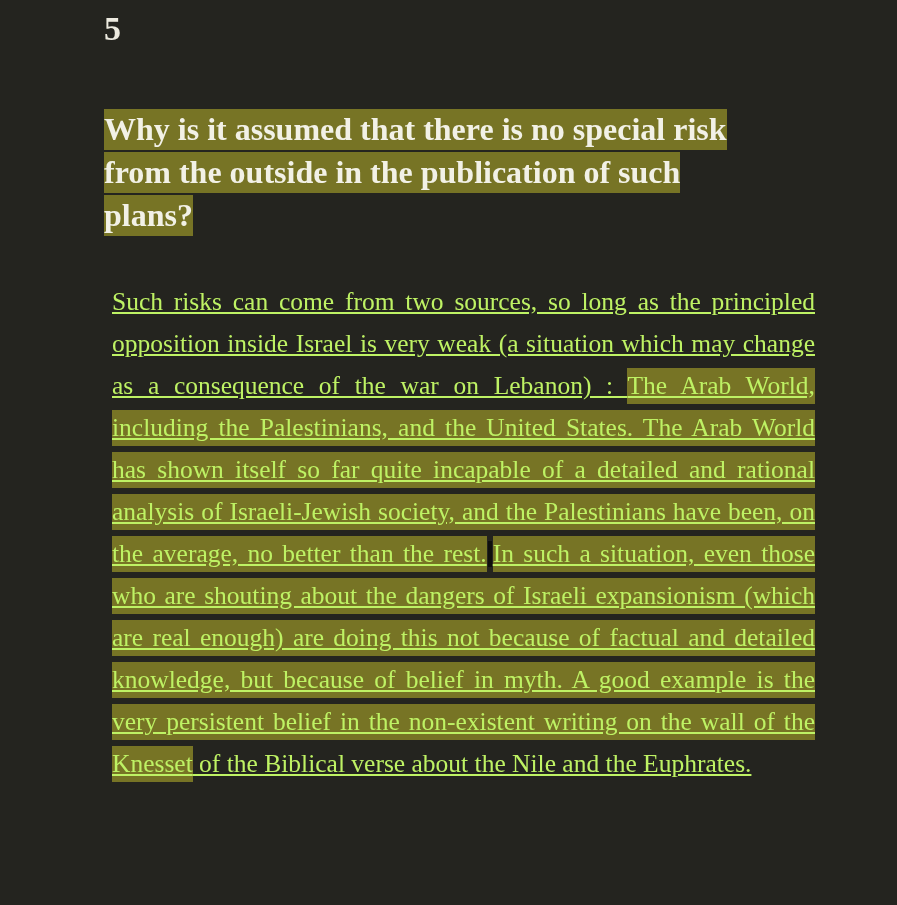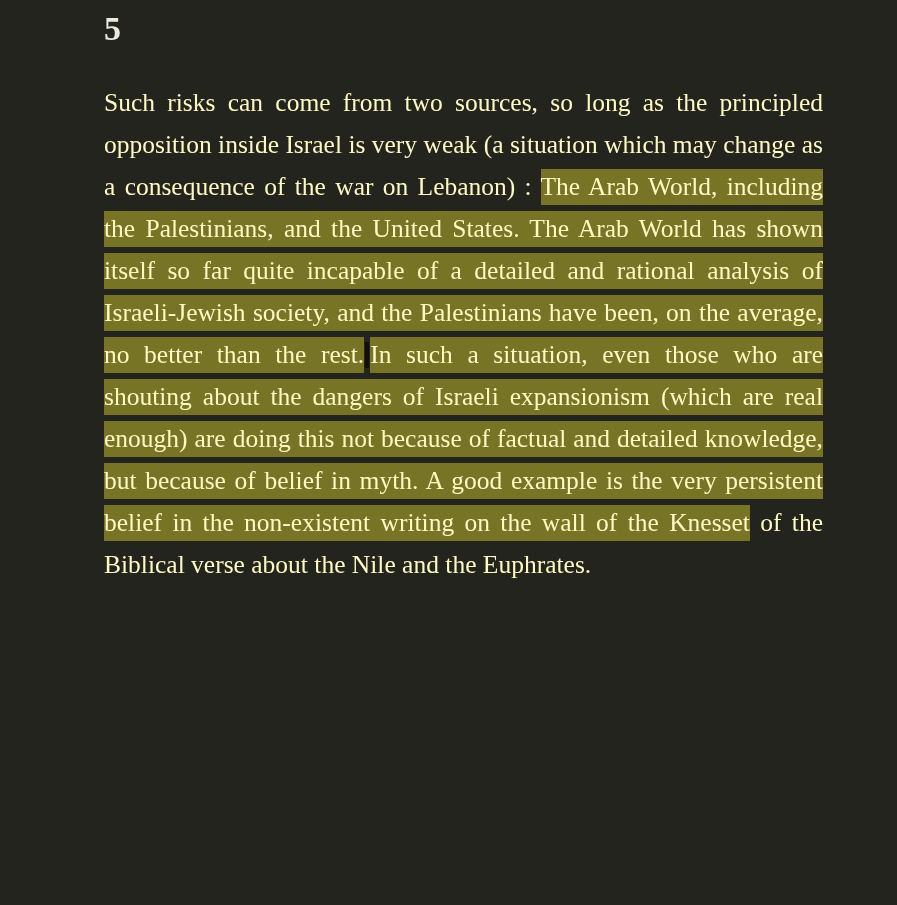--- a/index.html
+++ b/index.html
@@ -41,29 +41,30 @@
     color: #f2f1e6;
     max-width: 645px;
   }
   .heading .hl {
     background: #777425;
     box-decoration-break: clone;
     -webkit-box-decoration-break: clone;
     padding: 2px 0 3px 0;
   }
   .body-text {
-    margin: 0;
+    margin: 8px;
     padding-top: 36px;
     font-family: "Liberation Serif", serif;
     font-size: 25.5px;
     line-height: 42px;
     text-align: justify;
     text-justify: inter-word;
-    color: #fef9c3;
+    color: #bef264;
     max-width: 720px;
+    text-decoration: underline;
   }
   .body-text .hl {
     background: #777425;
     box-decoration-break: clone;
     -webkit-box-decoration-break: clone;
     padding: 3px 0 4px 0;
   }
   .caret {
     display: inline-block;
     width: 4px;
@@ -73,16 +74,17 @@
     margin: 0 1px;
   }
 </style>
 </head>
 <body>
 
 <div class="page">
 
   <div class="page-number">5</div>
 
+  <h1 class="heading"><span class="hl">Why is it assumed that there is no special risk from the outside in the publication of such plans?</span></h1>
 
   <p class="body-text"><span>Such risks can come from two sources, so long as the principled opposition inside Israel is very weak (a situation which may change as a consequence of the war on Lebanon) : </span><span class="hl">The Arab World, including the Palestinians, and the United States. The Arab World has shown itself so far quite incapable of a detailed and rational analysis of Israeli-Jewish society, and the Palestinians have been, on the average, no better than the rest.</span><span class="caret"></span><span class="hl">In such a situation, even those who are shouting about the dangers of Israeli expansionism (which are real enough) are doing this not because of factual and detailed knowledge, but because of belief in myth. A good example is the very persistent belief in the non-existent writing on the wall of the Knesset</span><span> of the Biblical verse about the Nile and the Euphrates.</span></p>
 
 </div>
 
 </body></html>

